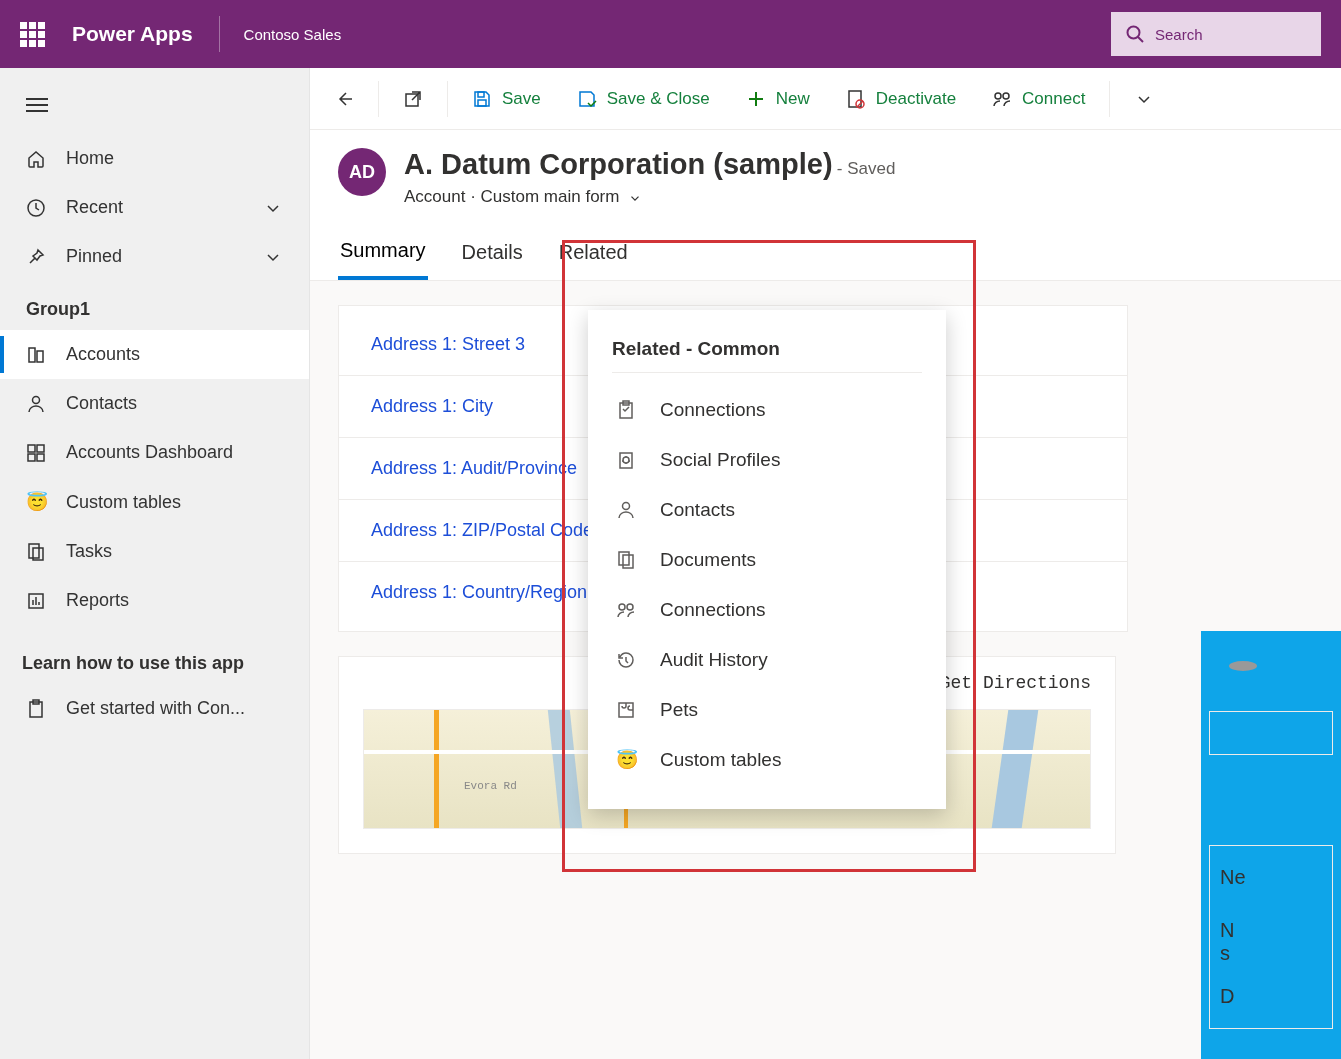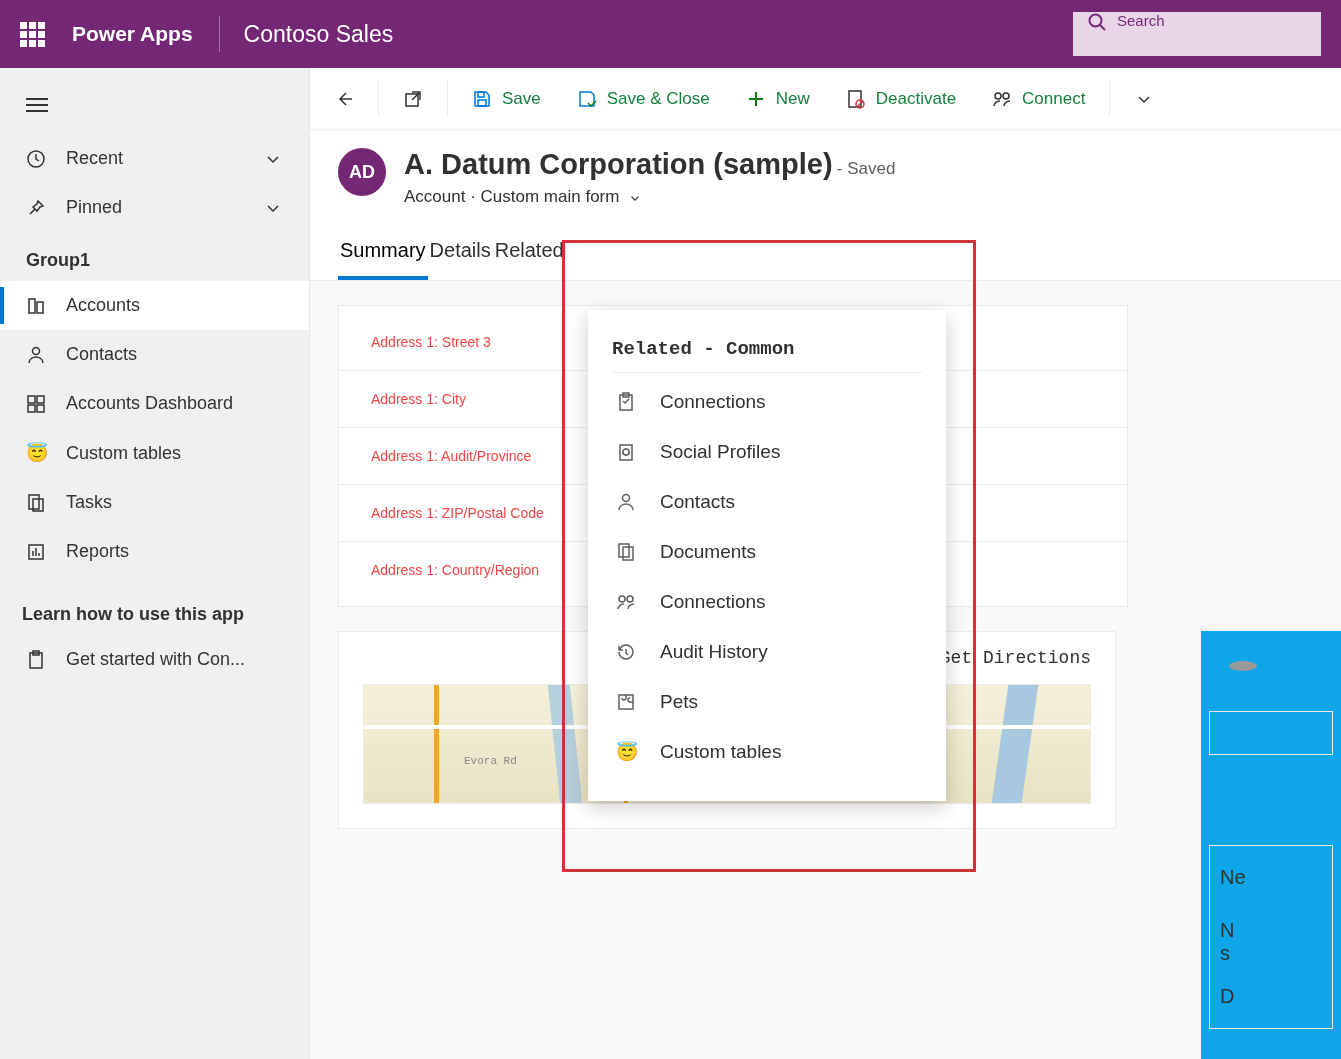--- a/index.html
+++ b/index.html
@@ -3,22 +3,22 @@
 <meta charset="utf-8">
 <style>
 * { box-sizing: border-box; margin: 0; padding: 0; }
 body { font-family: "Segoe UI", -apple-system, sans-serif; font-size: 15px; color: #323130; overflow: hidden; }
 
 .topbar { height: 68px; background: #742774; color: #fff; display: flex; align-items: center; padding: 0 20px; }
 .waffle { width: 24px; height: 24px; display: grid; grid-template-columns: repeat(3,7px); grid-template-rows: repeat(3,7px); gap: 2px; margin-right: 28px; cursor: pointer; }
 .waffle span { background: #fff; display: block; }
 .app-name { font-size: 21px; font-weight: 600; margin-right: 26px; }
 .divider-v { width: 1px; height: 36px; background: rgba(255,255,255,0.35); margin-right: 24px; }
-.tenant { font-size: 23px; font-weight: 400; }
-.search-box { margin-left: auto; background: #e8d6e8; color: #742774; height: 44px; display: flex; align-items: flex-start; padding: 0 14px; gap: 10px; width: 248px; }
+.tenant { font-size: 15px; font-weight: 400; }
+.search-box { margin-left: auto; background: #e8d6e8; color: #742774; height: 44px; display: flex; align-items: center; padding: 0 14px; gap: 10px; width: 210px; }
 .search-box svg { stroke: #742774; }
 
 .layout { display: flex; height: calc(100vh - 68px); }
 
 .sidebar { width: 310px; background: #f0f0f0; border-right: 1px solid #e5e5e5; padding-top: 18px; position: relative; }
 .hamburger { padding: 8px 26px 18px; cursor: pointer; }
 .hamburger div { width: 22px; height: 2px; background: #333; margin: 4px 0; }
 
 .nav-item { display: flex; align-items: center; padding: 14px 26px; gap: 20px; cursor: pointer; font-size: 18px; color: #333; position: relative; }
 .nav-item.active { background: #fff; }
@@ -36,32 +36,32 @@
 .cmd-btn { display: flex; align-items: center; gap: 10px; padding: 10px 16px; cursor: pointer; font-size: 17px; color: #15803d; }
 .cmd-sep { width: 1px; height: 36px; background: #edebe9; margin: 0 4px; }
 .cmd-icon { width: 20px; height: 20px; }
 
 .record-header { padding: 18px 28px 18px; display: flex; gap: 18px; align-items: flex-start; }
 .avatar { width: 48px; height: 48px; border-radius: 50%; background: #742774; color: #fff; display: flex; align-items: center; justify-content: center; font-size: 18px; font-weight: 600; }
 .rec-title { font-size: 29px; font-weight: 600; }
 .saved { font-size: 17px; color: #605e5c; font-weight: 400; }
 .rec-sub { font-size: 17px; color: #323130; margin-top: 6px; }
 
-.tabs { display: flex; padding: 0 28px; border-bottom: 1px solid #edebe9; position: relative; }
+.tabs { display: flex; gap: 32px; padding: 0 28px; border-bottom: 1px solid #edebe9; position: relative; align-items: center; }
 .tab { padding: 14px 2px; font-size: 20px; cursor: pointer; }
 .tab.active { border-bottom: 4px solid #0078d4; color: #000; font-weight: 400; }
 
 .scroll-area { flex: 1; overflow: auto; padding: 24px 28px; background: #faf9f8; position: relative; }
 
 .form-col { width: 790px; background: #fff; border: 1px solid #edebe9; padding: 8px 0; position: relative;}
-.form-row { padding: 20px 32px; border-bottom: 1px solid #edebe9; font-size: 14px; color: #ef4444; }
+.form-row { padding: 20px 32px; border-bottom: 1px solid #edebe9; font-size: 18px; color: #1d4ed8; }
 .form-row:last-child { border-bottom: none; }
 
 .dropdown { position: absolute; left: 588px; top: 310px; width: 358px; background: #fff; box-shadow: 0 6px 20px rgba(0,0,0,0.2); padding: 28px 24px 24px; z-index: 20; }
-.dd-title { font-size: 19px; font-weight: 600; padding-bottom: 12px; border-bottom: 1px solid #edebe9; margin-bottom: 4px; font-family: Liberation Mono, monospace; }
+.dd-title { font-size: 19px; font-weight: 600; padding-bottom: 12px; border-bottom: 1px solid #edebe9; margin-bottom: 12px; }
 .dd-item { display: flex; align-items: center; gap: 24px; padding: 14px 4px; font-size: 19px; cursor: pointer; color: #323130; }
 .dd-icon-svg { width: 20px; height: 20px; stroke: #605e5c; fill: none; stroke-width: 1.5; }
 
 .highlight-box { position: absolute; border: 3px solid #d13438; left: 562px; top: 240px; width: 414px; height: 632px; pointer-events: none; z-index: 21; }
 
 .right-overlay { position: absolute; right: 0; top: 350px; bottom: 0; width: 140px; background: #0ea5e9; z-index: 5; padding: 30px 8px; display: flex; flex-direction: column; gap: 40px; }
 .gray-dot { width: 28px; height: 28px; border-radius: 50%; background: #999; margin-left: 20px; }
 .right-card { border: 1px solid #edebe9; padding: 20px 10px; margin-top: 50px; font-size: 20px; color: #323130; }
 
 .directions-card { margin-top: 24px; background: #fff; border: 1px solid #edebe9; width: 778px; font-family: Liberation Mono, monospace; }
@@ -107,20 +107,26 @@
 
   <div class="sidebar">
     <div class="hamburger">
         <div></div>
         <div></div>
         <div></div>
       </div>
 
     <div class="nav-item">
       <svg class="nav-icon-svg" viewBox="0 0 20 20">
+          <path d="M3 9l7-6 7 6v8a1 1 0 01-1 1h-4v-5H8v5H4a1 1 0 01-1-1V9z"></path>
+        </svg>
+      <span>Home</span>
+    </div>
+    <div class="nav-item">
+      <svg class="nav-icon-svg" viewBox="0 0 20 20">
           <circle cx="10" cy="10" r="8"></circle>
           <path d="M10 5v5l3 2"></path>
         </svg>
       <span>Recent</span>
       <svg class="nav-icon-svg nav-chev" viewBox="0 0 20 20">
           <path d="M5 8l5 5 5-5"></path>
         </svg>
     </div>
     <div class="nav-item">
       <svg class="nav-icon-svg" viewBox="0 0 20 20">

